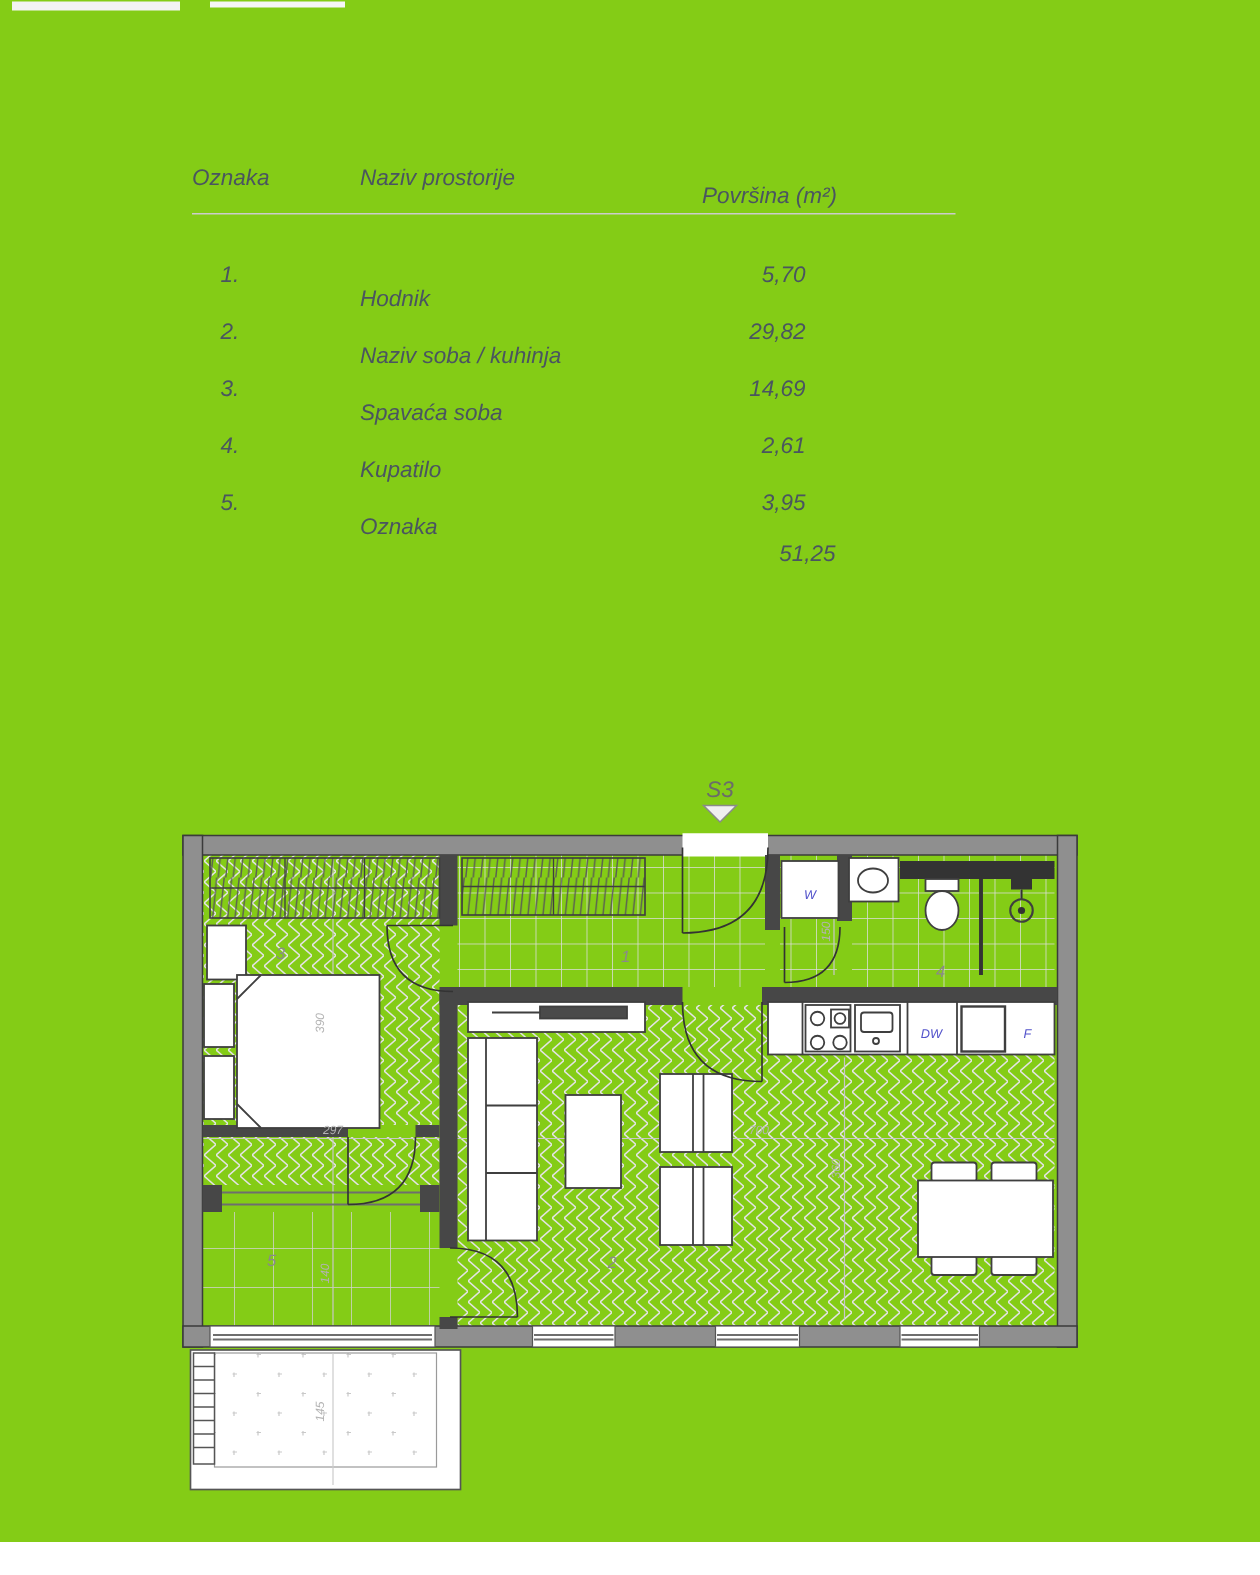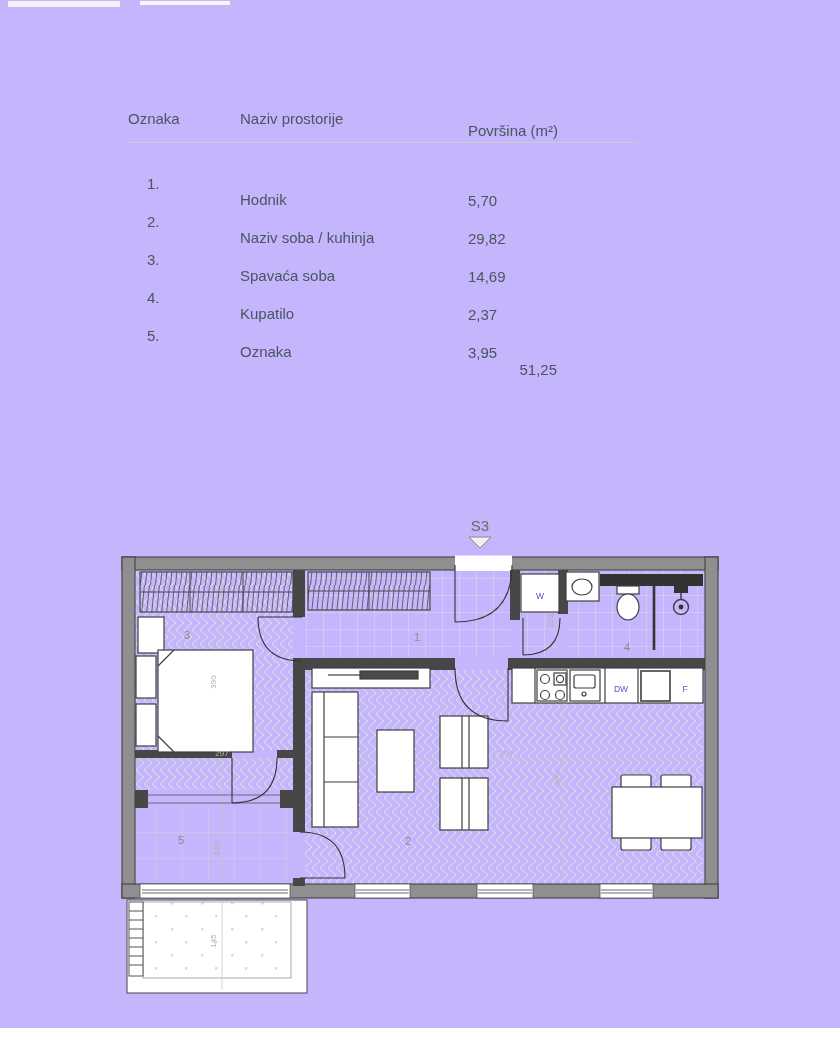--- a/index.html
+++ b/index.html
@@ -1,32 +1,32 @@
 <!DOCTYPE html>
 <html><head>
 <meta charset="utf-8">
 <style>
   html,body{margin:0;padding:0;background:#ffffff;}
-  .page{position:relative;width:840px;height:1028px;background:#c4b5fd;overflow:hidden;
-        font-family:"Liberation Sans","DejaVu Sans",sans-serif;}
+  .page{position:relative;width:840px;height:1028px;background:#84cc16;overflow:hidden;
+        font-family:"Liberation Sans","DejaVu Sans",sans-serif;font-style:italic;}
   
   .artifact{position:absolute;left:8px;top:1px;width:112px;height:6px;background:#f3f3f3;}
   .artifact2{position:absolute;left:140px;top:1px;width:90px;height:4px;background:#f6f6f6;}
 
   
   .room-table{position:absolute;left:128px;top:110px;width:512px;color:#4a5560;font-size:15px;}
   .rt-header{position:relative;height:22px;}
   .rt-header .h1{position:absolute;left:0;top:0;}
   .rt-header .h2{position:absolute;left:112px;top:0;text-align:right;}
   .rt-header .h3{position:absolute;left:340px;top:12px;}
   .rt-rule{position:absolute;left:0;top:32px;width:509px;border-top:1px solid #cccccc;}
   .rt-row{position:absolute;left:0;width:512px;height:20px;}
   .rt-row .c-num{position:absolute;left:19px;top:0;}
   .rt-row .c-name{position:absolute;left:112px;top:16px;}
-  .rt-row .c-area{position:absolute;left:340px;top:17px;width:69px;}
+  .rt-row .c-area{position:absolute;left:340px;top:0;width:69px;text-align:right;}
   .rt-total{position:absolute;left:360px;top:251px;width:69px;text-align:right;}
 
   .plan-svg{position:absolute;left:0;top:0;width:840px;height:1050px;}
 </style>
 </head>
 <body>
 
 <div class="page">
   <div class="artifact"></div>
   <div class="artifact2"></div>
@@ -50,21 +50,21 @@
       <span class="c-area">29,82</span>
     </div>
     <div class="rt-row" style="top:141px">
       <span class="c-num">3.</span>
       <span class="c-name">Spavaća soba</span>
       <span class="c-area">14,69</span>
     </div>
     <div class="rt-row" style="top:179px">
       <span class="c-num">4.</span>
       <span class="c-name">Kupatilo</span>
-      <span class="c-area">2,37</span>
+      <span class="c-area">2,61</span>
     </div>
     <div class="rt-row" style="top:217px">
       <span class="c-num">5.</span>
       <span class="c-name">Oznaka</span>
       <span class="c-area">3,95</span>
     </div>
     <div class="rt-total">51,25</div>
   </div>
 
   <svg class="plan-svg" viewBox="0 0 840 1050">

